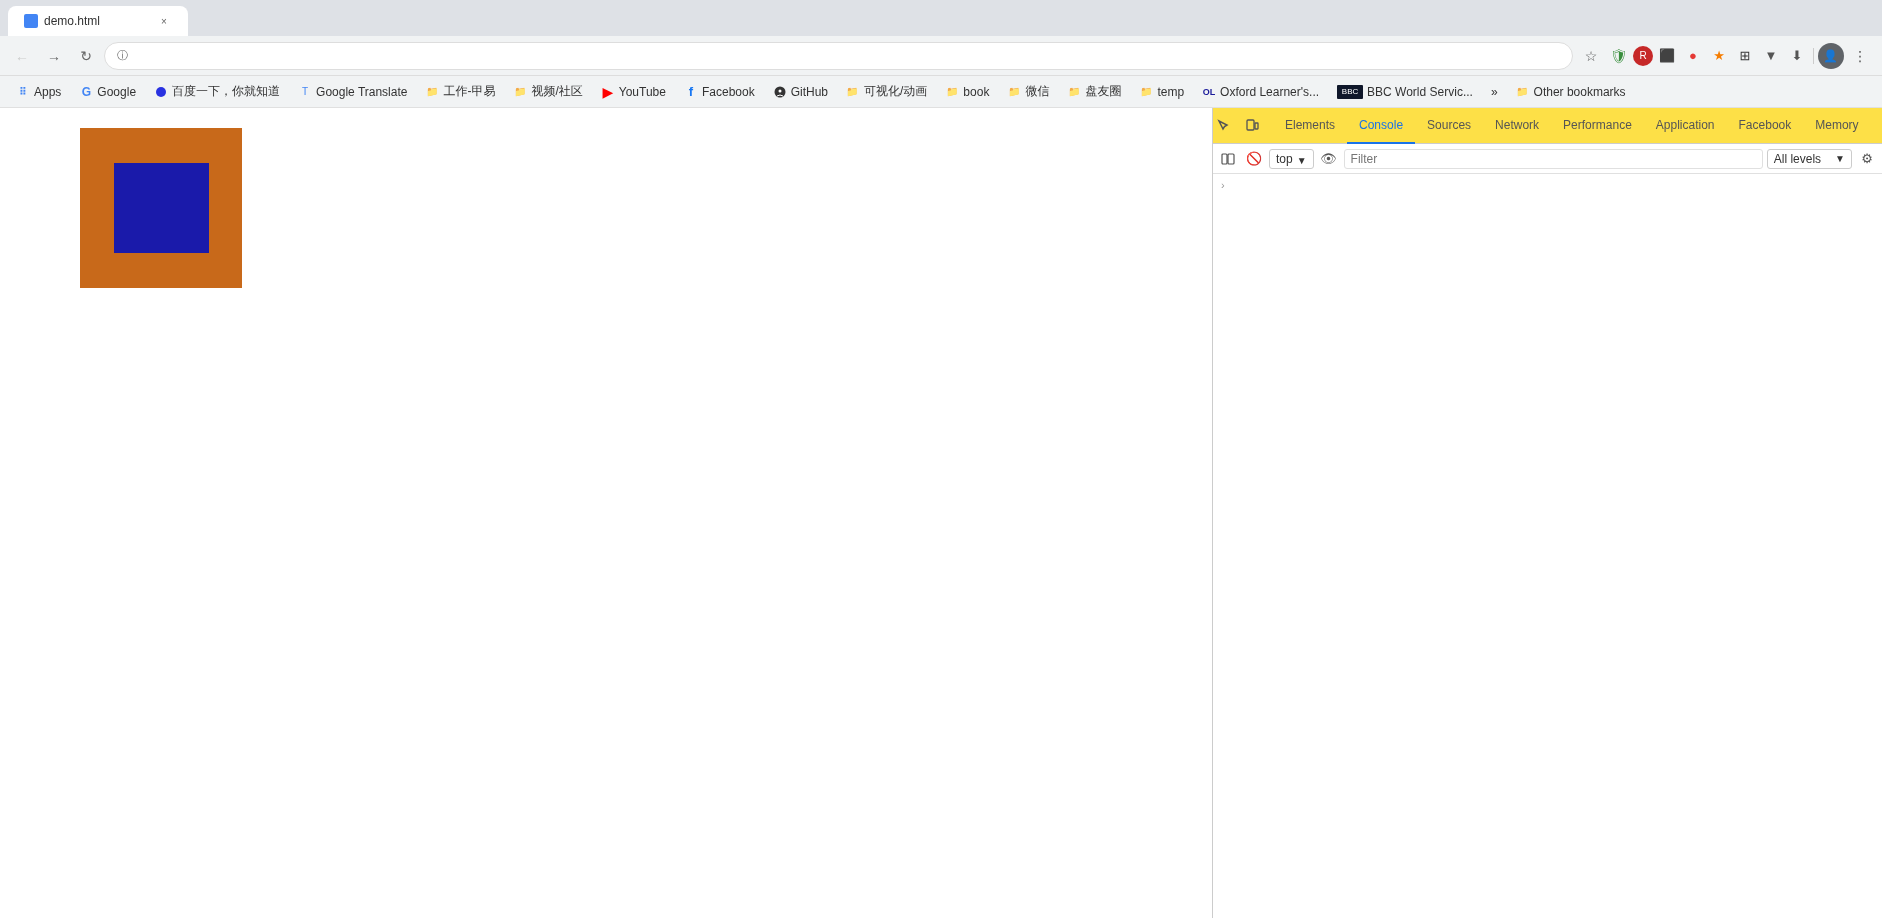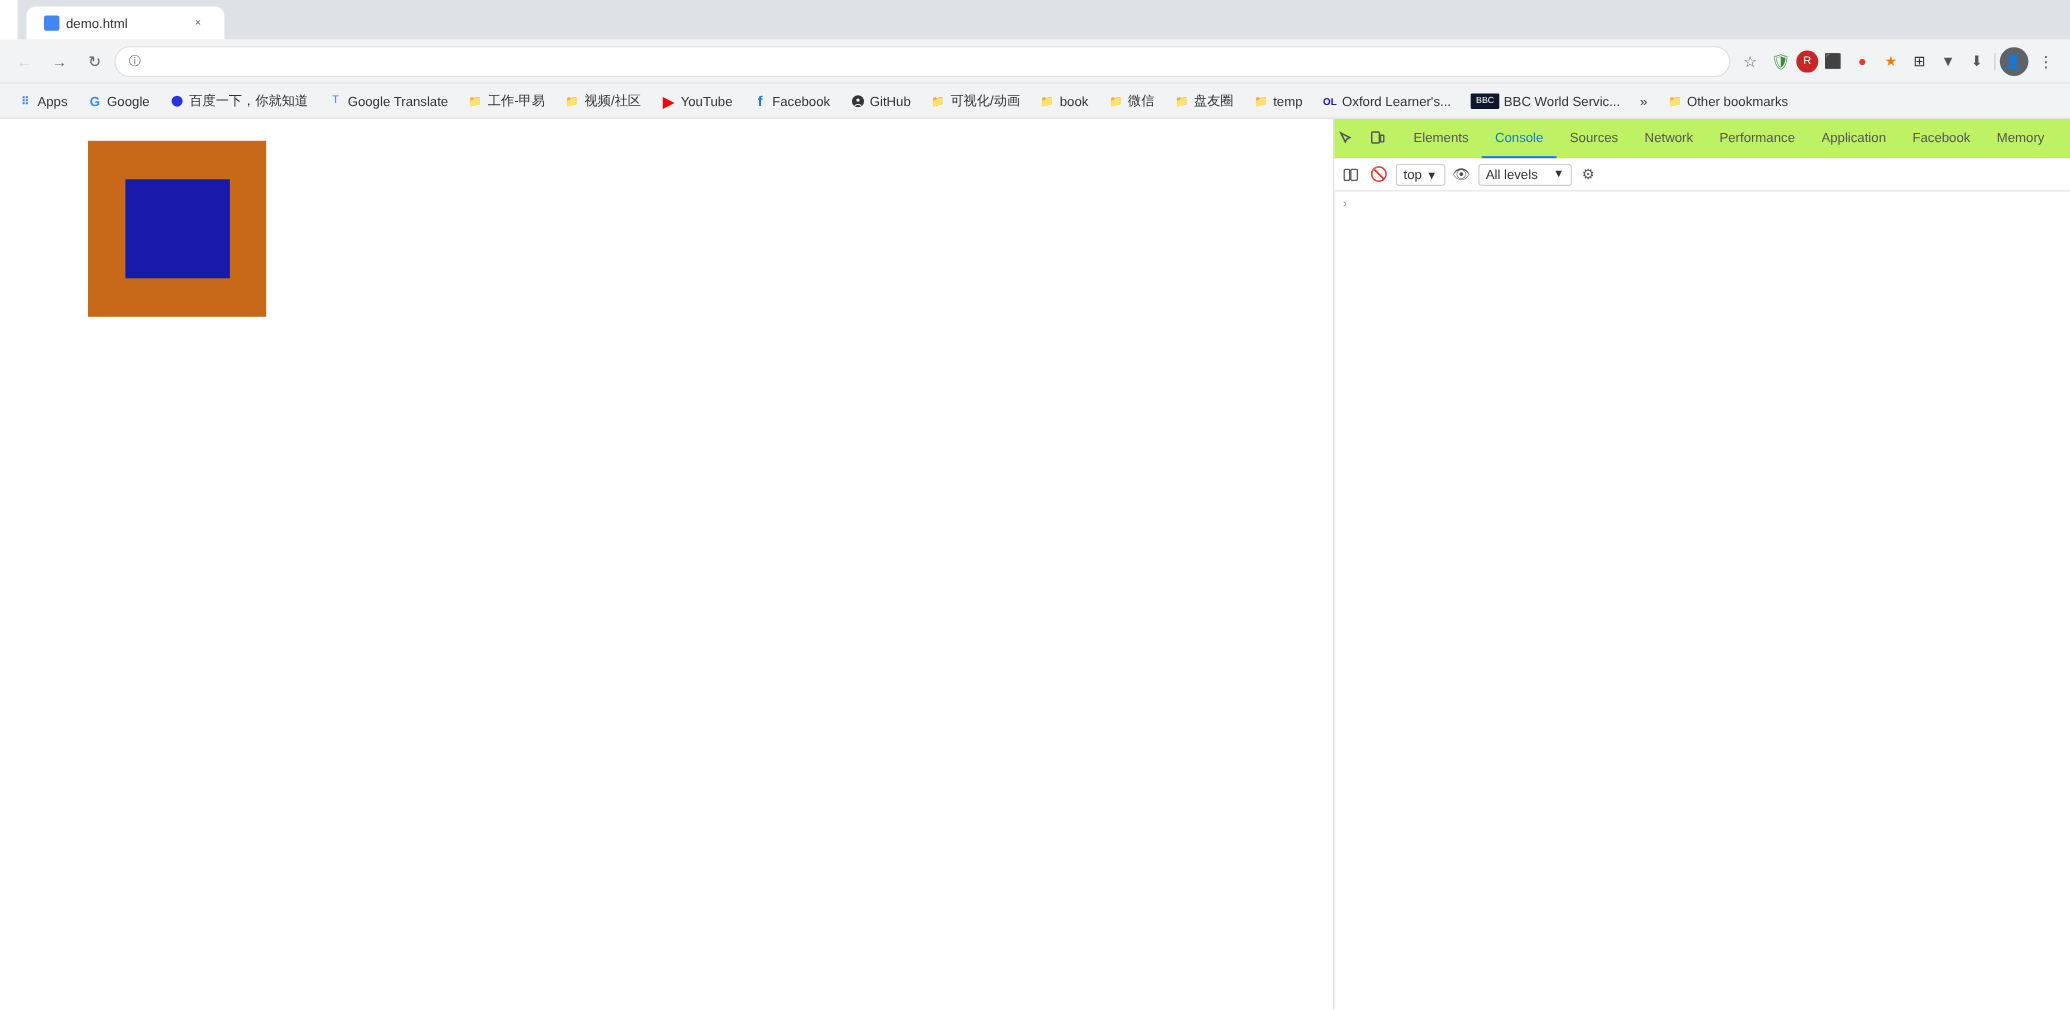--- a/index.html
+++ b/index.html
@@ -14,21 +14,20 @@
       background: #fff;
     }
 
     
     .tab-bar {
       background: #dee1e6;
       height: 36px;
       display: flex;
       align-items: flex-end;
       padding: 0 8px;
-      margin-left: 16px;
     }
 
     .tab {
       background: #fff;
       height: 30px;
       padding: 0 16px;
       display: flex;
       align-items: center;
       border-radius: 8px 8px 0 0;
       font-size: 12px;
@@ -215,21 +214,21 @@
     
     .devtools-panel {
       width: 670px;
       background: #fff;
       border-left: 1px solid #ccc;
       display: flex;
       flex-direction: column;
     }
 
     .devtools-toolbar {
-      background: #bef264;
+      background: #fde047;
       height: 36px;
       display: flex;
       align-items: center;
       padding: 0 4px;
       border-bottom: 1px solid #ccc;
       gap: 14px;
     }
 
     .devtools-icon-btn {
       width: 26px;
@@ -598,20 +597,21 @@
         </div>
         <div class="console-left-btn">🚫</div>
 
         <div class="console-context-select">
           <span>top</span>
           <span style="font-size:10px;">▼</span>
         </div>
 
         <div class="console-eye-btn">👁</div>
 
+        <input class="console-filter-input" placeholder="Filter" style="">
 
         <div class="console-level-select">
           <span>All levels</span>
           <span style="font-size:10px;">▼</span>
         </div>
 
         <div class="console-settings-btn">⚙</div>
       </div>
 
       <div class="console-prompt-area">

